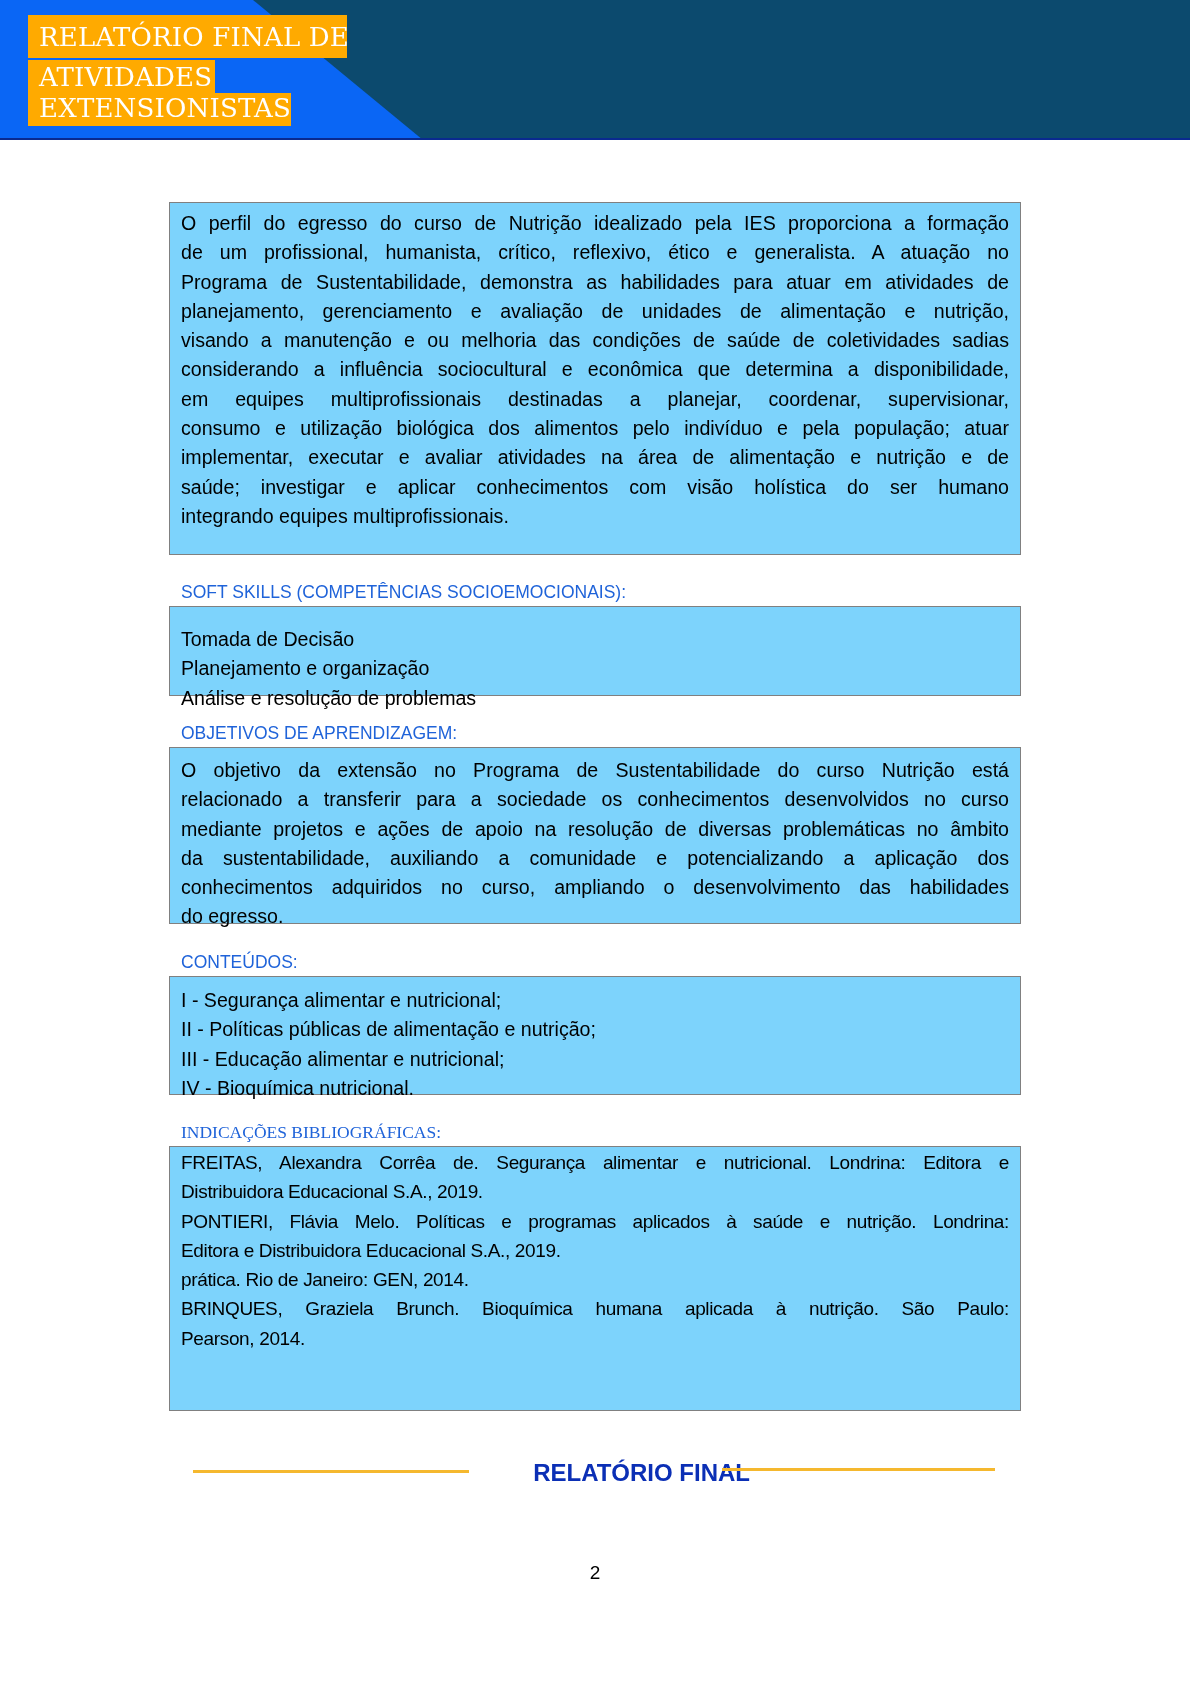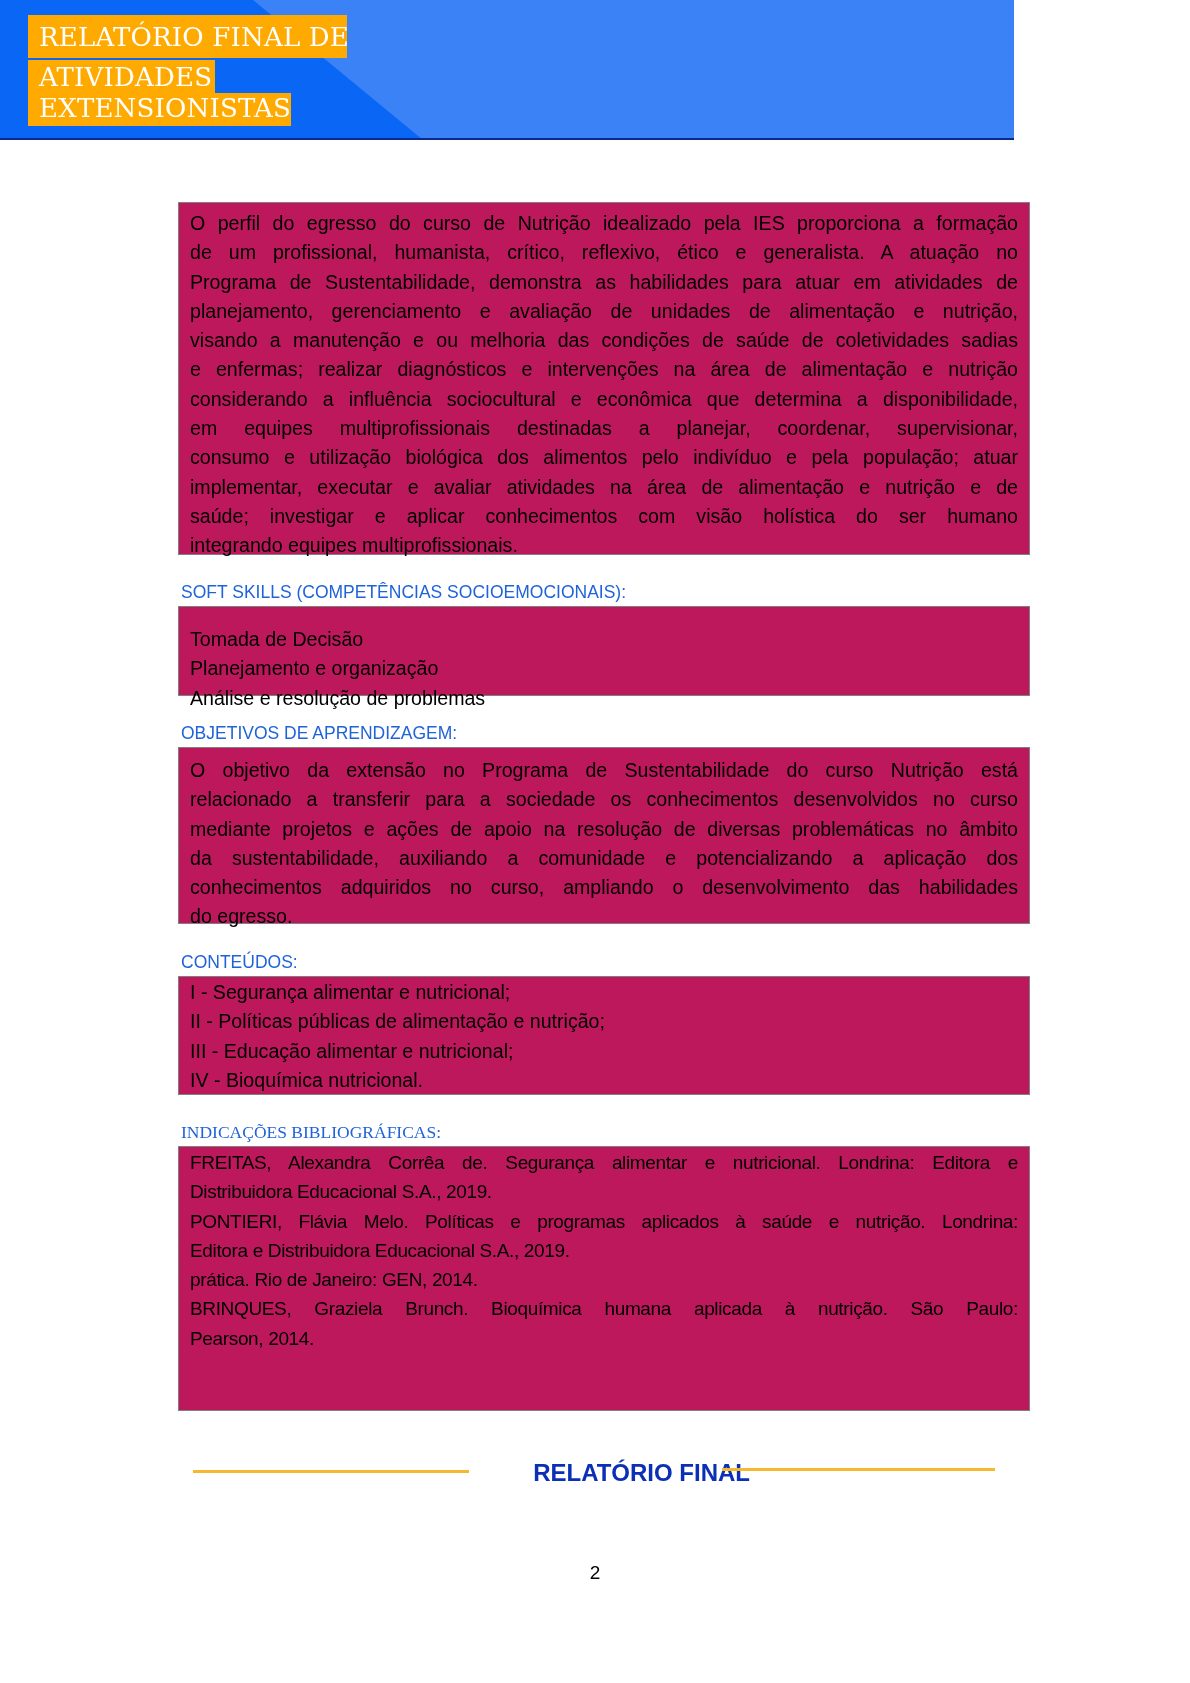--- a/index.html
+++ b/index.html
@@ -1,30 +1,30 @@
 <!DOCTYPE html>
 <html><head>
   <meta charset="utf-8">
   <style>
     * { box-sizing: border-box; margin: 0; padding: 0; }
     html, body { width: 1190px; height: 1683px; background: #ffffff; overflow: hidden; }
     body { position: relative; font-family: "Liberation Sans", sans-serif; color: #000; }
 
-    .header { position: absolute; left: 0; top: 0; width: 1014px; height: 140px; background: #3b82f6; overflow: hidden; }
+    .header { position: absolute; left: 0; top: 0; width: 1190px; height: 140px; background: #0c4a6e; overflow: hidden; }
     .header .light { position: absolute; left: 0; top: 0; width: 1190px; height: 140px; background: #0A66F5;
       clip-path: polygon(0 0, 253px 0, 423px 140px, 0 140px); }
     .header .edge { position: absolute; left: 0; bottom: 0; width: 1190px; height: 2px; background: #0A2A8F; }
     .title-line { position: absolute; left: 28px; background: #FFAA00; color: #ffffff;
       font-family: "DejaVu Serif", serif; font-size: 26px; letter-spacing: 0.2px; line-height: 1; padding-left: 11px; white-space: nowrap; }
     .t1 { top: 15px; width: 319px; height: 43px; padding-top: 9px; }
     .t2 { top: 60px; width: 187px; height: 35px; padding-top: 4px; }
     .t3 { top: 93px; width: 263px; height: 33px; padding-top: 2px; }
 
     .section-label { position: absolute; left: 181px; color: #1F63D9; font-size: 17.5px; line-height: 20px; white-space: nowrap; }
-    .box { position: absolute; left: 178px; width: 852px; background: #be185d; border: 1.5px solid #808080; padding: 0 11px; }
+    .box { position: absolute; left: 169px; width: 852px; background: #7dd3fc; border: 1.5px solid #808080; padding: 0 11px; }
     .line { font-size: 19.6px; line-height: 29.3px; height: 29.3px; white-space: nowrap; overflow: visible; }
     .j { text-align: justify; text-align-last: justify; white-space: normal; }
     .bib .line { font-size: 19px; letter-spacing: -0.35px; }
 
     .divider { position: absolute; top: 1470px; height: 3px; background: #F5B82E; }
     .final-title { position: absolute; left: 440px; top: 1458px; width: 310px; text-align: right;
       color: #0B2FB5; font-weight: bold; font-size: 24px; line-height: 30px; }
     .page-num { position: absolute; left: 560px; top: 1562px; width: 70px; text-align: center; font-size: 19px; line-height: 22px; }
   </style>
 </head>
@@ -37,21 +37,20 @@
   <div class="title-line t2">ATIVIDADES</div>
   <div class="title-line t3">EXTENSIONISTAS</div>
 </div>
 
 <div class="box" style="top:202px; height:353px; padding-top:6px;">
   <div class="line j">O perfil do egresso do curso de Nutrição idealizado pela IES proporciona a formação</div>
   <div class="line j">de um profissional, humanista, crítico, reflexivo, ético e generalista. A atuação no</div>
   <div class="line j">Programa de Sustentabilidade, demonstra as habilidades para atuar em atividades de</div>
   <div class="line j">planejamento, gerenciamento e avaliação de unidades de alimentação e nutrição,</div>
   <div class="line j">visando a manutenção e ou melhoria das condições de saúde de coletividades sadias</div>
-  <div class="line j">e enfermas; realizar diagnósticos e intervenções na área de alimentação e nutrição</div>
   <div class="line j">considerando a influência sociocultural e econômica que determina a disponibilidade,</div>
   <div class="line j">em equipes multiprofissionais destinadas a planejar, coordenar, supervisionar,</div>
   <div class="line j">consumo e utilização biológica dos alimentos pelo indivíduo e pela população; atuar</div>
   <div class="line j">implementar, executar e avaliar atividades na área de alimentação e nutrição e de</div>
   <div class="line j">saúde; investigar e aplicar conhecimentos com visão holística do ser humano</div>
   <div class="line">integrando equipes multiprofissionais.</div>
 </div>
 
 <div class="section-label" style="top:582px;">SOFT SKILLS (COMPETÊNCIAS SOCIOEMOCIONAIS):</div>
 <div class="box" style="top:606px; height:90px; padding-top:18px;">
@@ -64,21 +63,21 @@
 <div class="box" style="top:747px; height:177px; padding-top:8px;">
   <div class="line j">O objetivo da extensão no Programa de Sustentabilidade do curso Nutrição está</div>
   <div class="line j">relacionado a transferir para a sociedade os conhecimentos desenvolvidos no curso</div>
   <div class="line j">mediante projetos e ações de apoio na resolução de diversas problemáticas no âmbito</div>
   <div class="line j">da sustentabilidade, auxiliando a comunidade e potencializando a aplicação dos</div>
   <div class="line j">conhecimentos adquiridos no curso, ampliando o desenvolvimento das habilidades</div>
   <div class="line">do egresso.</div>
 </div>
 
 <div class="section-label" style="top:952px;">CONTEÚDOS:</div>
-<div class="box" style="top:976px; height:119px; padding-top:1px;">
+<div class="box" style="top:976px; height:119px; padding-top:9px;">
   <div class="line">I - Segurança alimentar e nutricional;</div>
   <div class="line">II - Políticas públicas de alimentação e nutrição;</div>
   <div class="line">III - Educação alimentar e nutricional;</div>
   <div class="line">IV - Bioquímica nutricional.</div>
 </div>
 
 <div class="section-label" style="top:1122px;font-family:Liberation Serif, serif;">INDICAÇÕES BIBLIOGRÁFICAS:</div>
 <div class="box bib" style="top:1146px; height:265px; padding-top:1px;">
   <div class="line j">FREITAS, Alexandra Corrêa de. Segurança alimentar e nutricional. Londrina: Editora e</div>
   <div class="line">Distribuidora Educacional S.A., 2019.</div>

